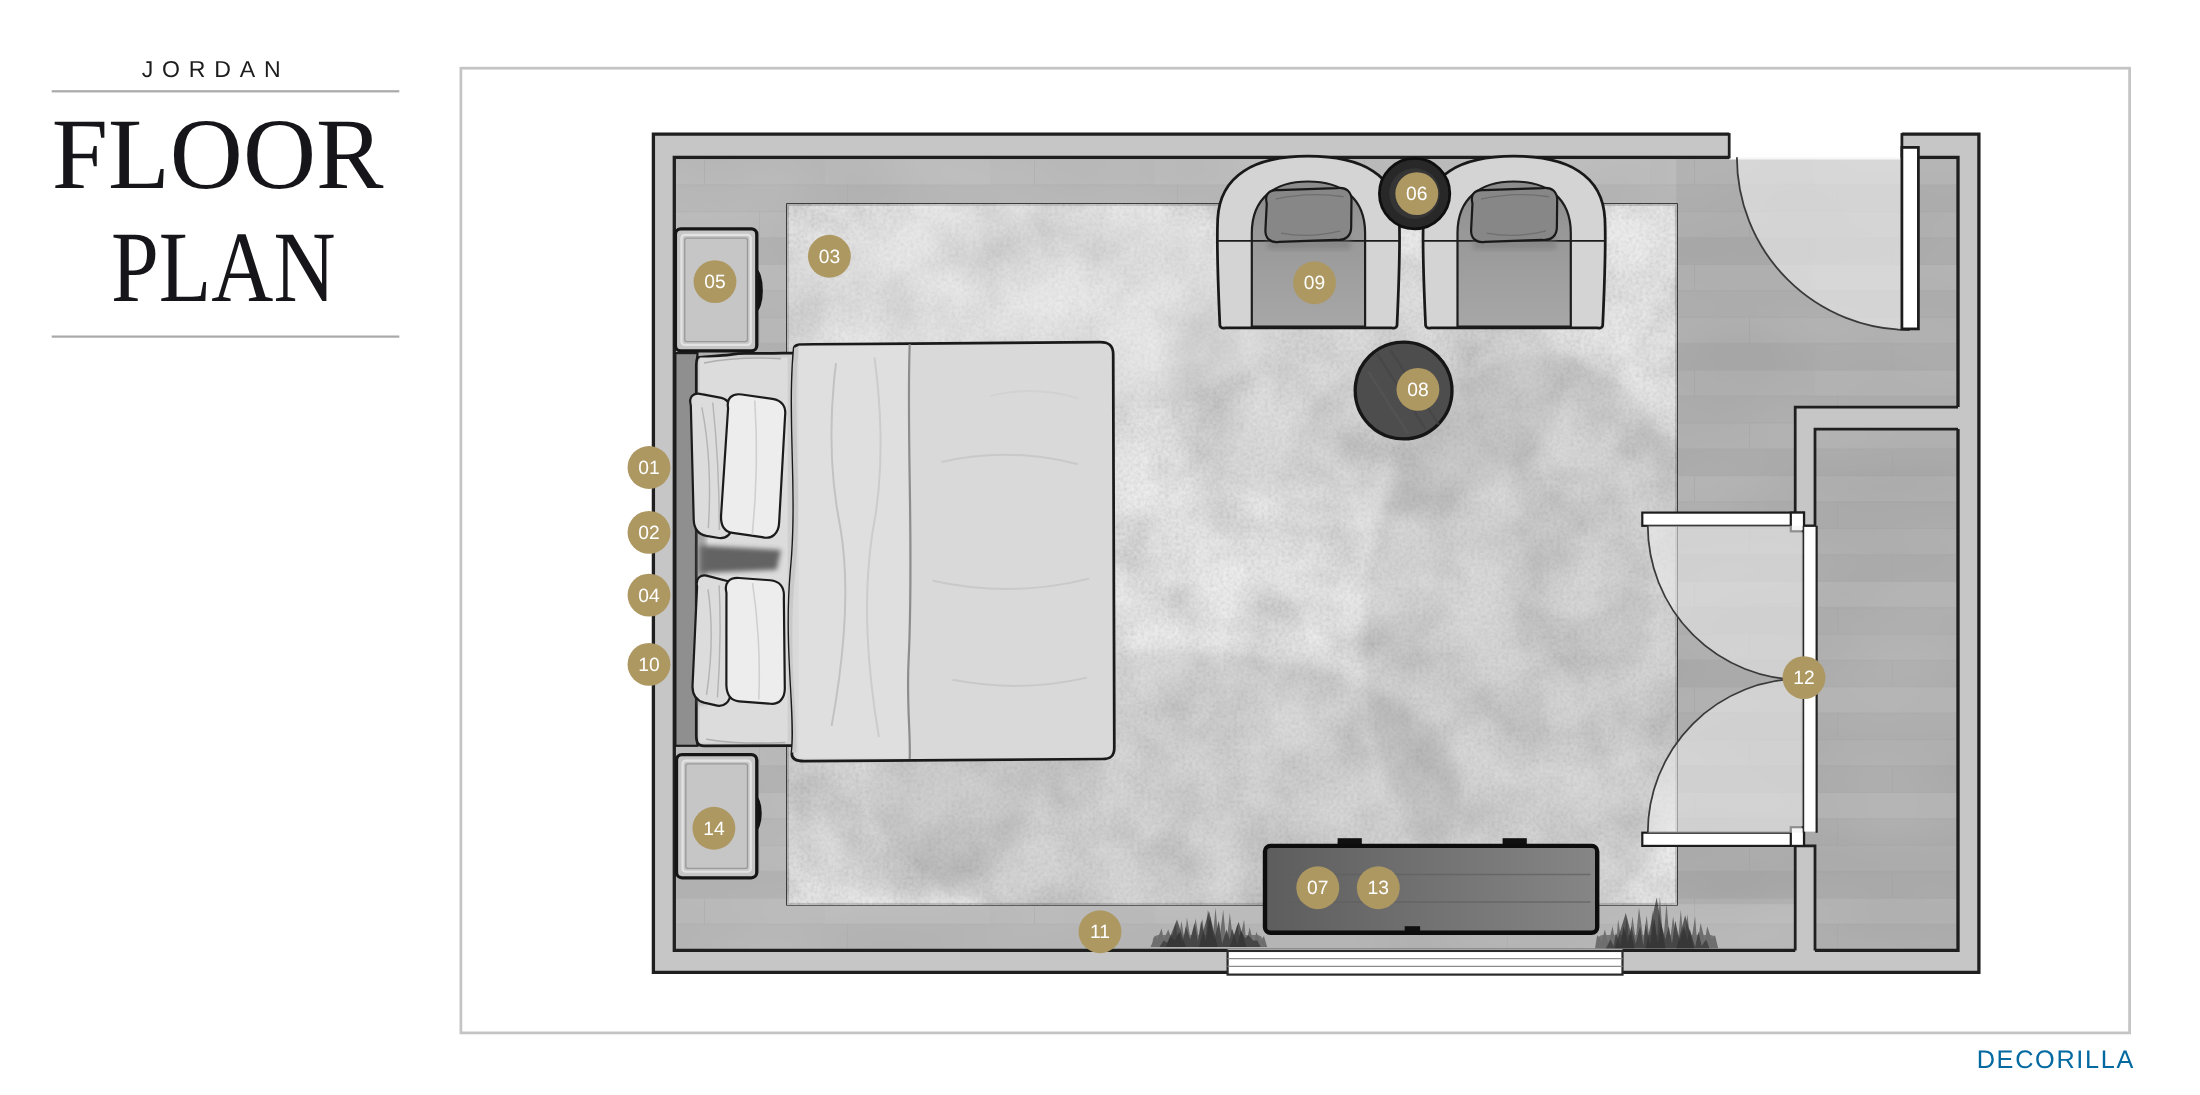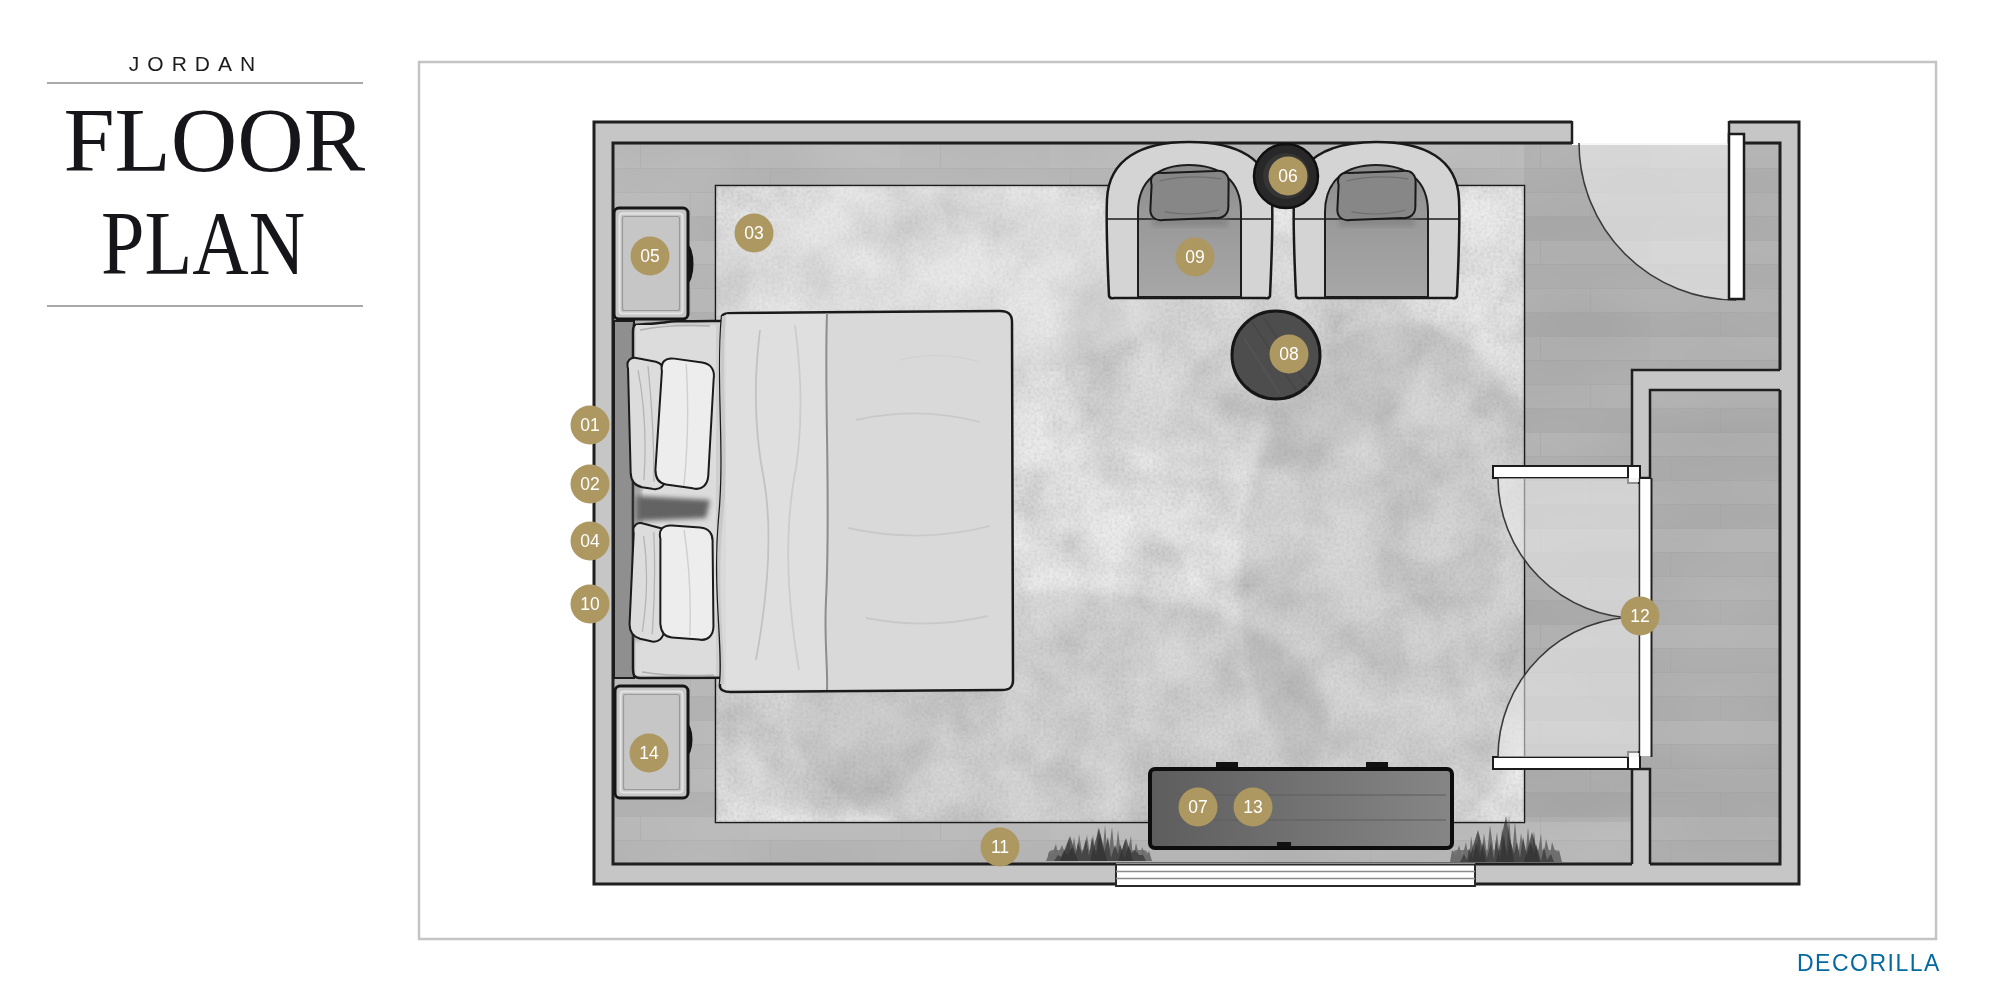--- a/index.html
+++ b/index.html
@@ -7,21 +7,21 @@
   .abs{position:absolute;}
 </style>
 </head>
 <body>
 <div id="page">
 
   <div class="abs" style="left:38px;top:52px;width:316px;text-align:center;font-size:21px;letter-spacing:8px;color:#1c1c1c;">JORDAN</div>
 
   <div class="abs" style="left:47px;top:82px;width:316px;height:2px;background:#a9a9a9;"></div>
 
-  <div class="abs" style="left:47px;top:94px;width:318px;text-align:right;font-family:'Liberation Serif',serif;font-size:92px;line-height:92px;color:#16161a;">FLOOR</div>
+  <div class="abs" style="left:47px;top:94px;width:318px;text-align:left;font-family:'Liberation Serif',serif;font-size:92px;line-height:92px;color:#16161a;">FLOOR</div>
 
   <div class="abs" style="left:44px;top:197px;width:318px;text-align:center;font-family:'Liberation Serif',serif;font-size:92px;line-height:92px;color:#16161a;transform:scaleX(0.85);">PLAN</div>
 
   <div class="abs" style="left:47px;top:305px;width:316px;height:2px;background:#a9a9a9;"></div>
 
   <div class="abs" style="left:1797px;top:950px;font-size:23px;letter-spacing:1.5px;color:#0369a1;">DECORILLA</div>
 
   <svg class="abs" style="left:0;top:0;" width="2000" height="995" viewBox="0 0 2000 995">
     <defs>
       <pattern id="wood" width="300" height="96" patternUnits="userSpaceOnUse">

